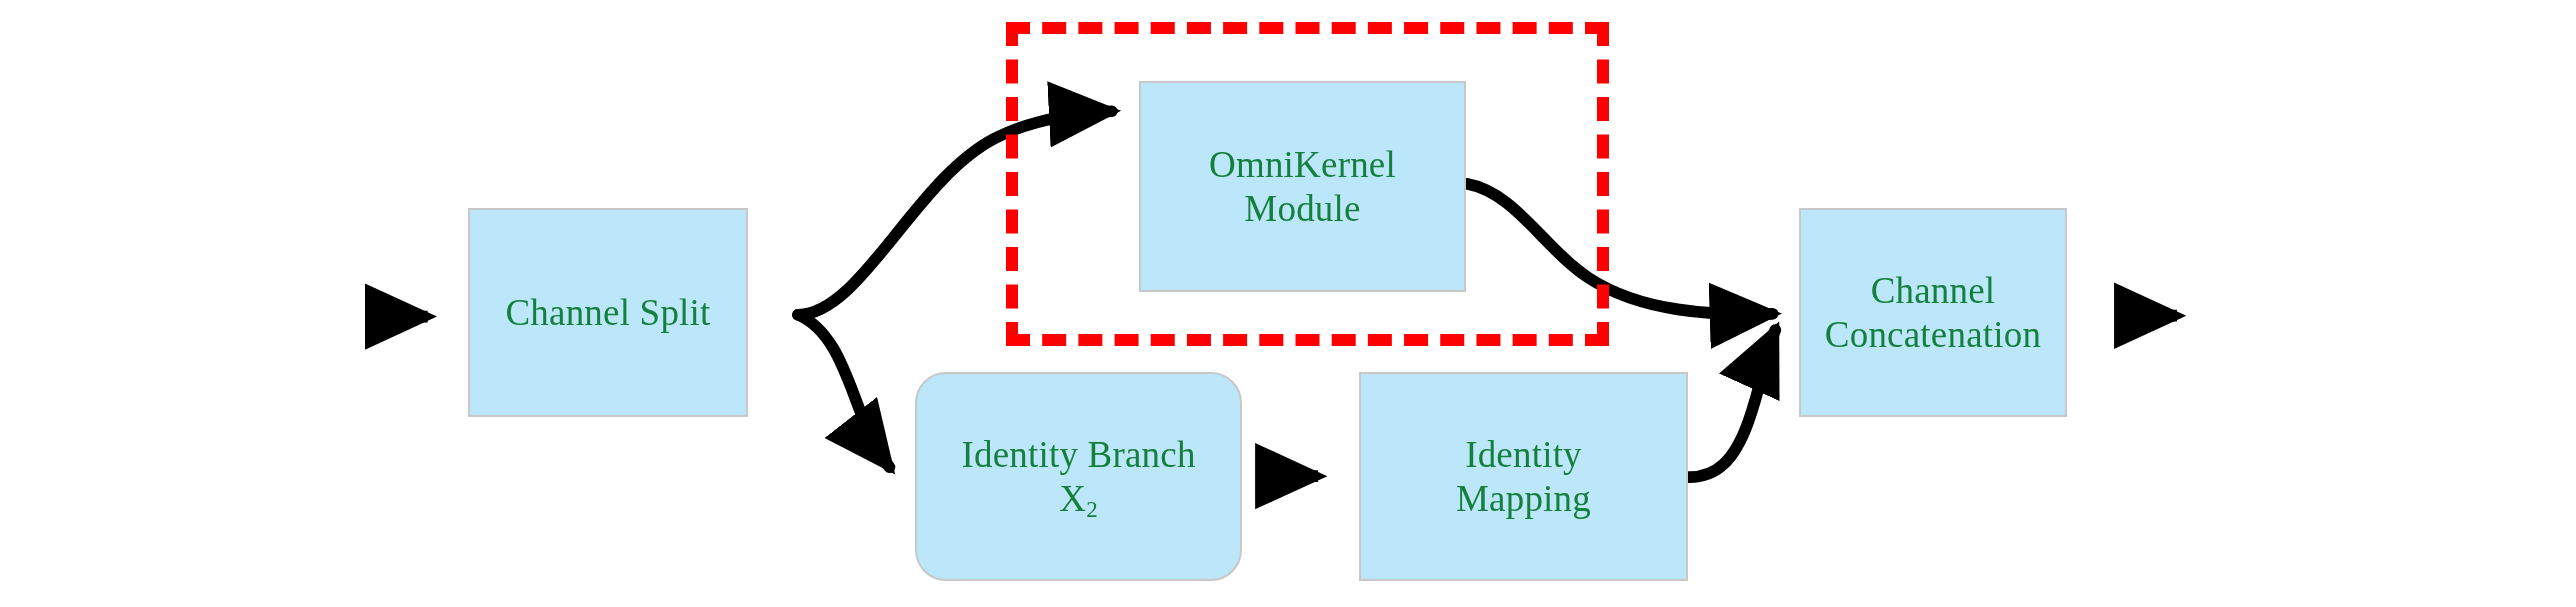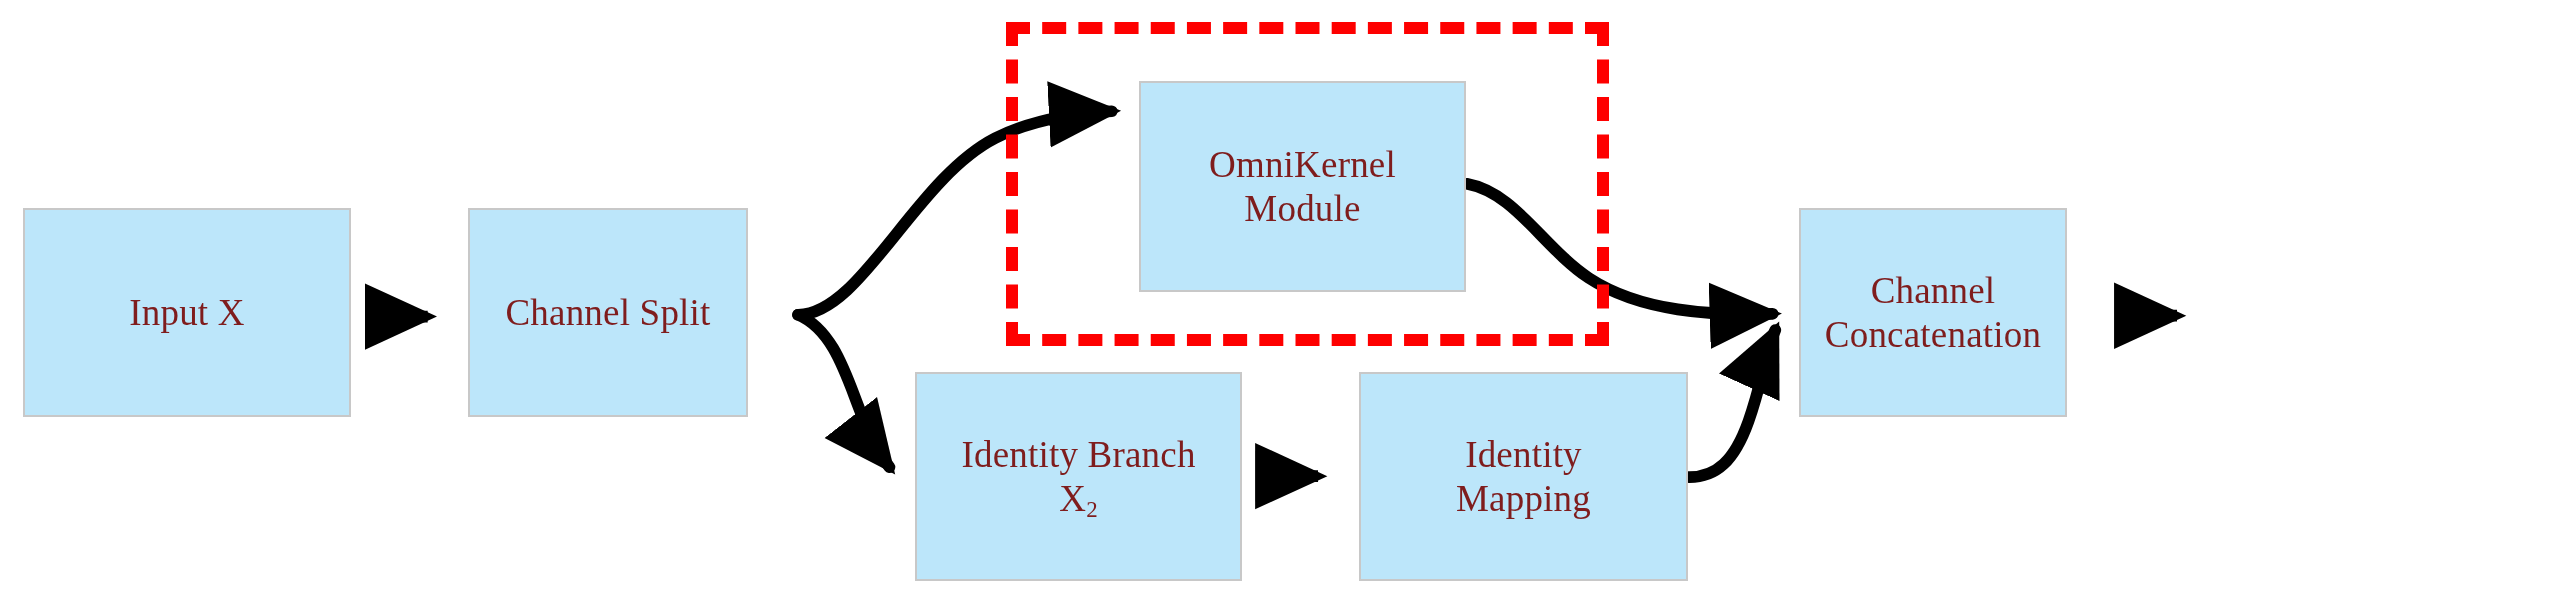--- a/index.html
+++ b/index.html
@@ -17,21 +17,21 @@
   }
   .node {
     position: absolute;
     box-sizing: border-box;
     background: #bce6fa;
     border: 2.7px solid #c8c8c8;
     display: flex;
     align-items: center;
     justify-content: center;
     text-align: center;
-    color: #7f1d1d;
+    color: #15803d;
     font-size: 37px;
     line-height: 1.18;
     letter-spacing: 0.2px;
   }
   .node .label { display: block; }
   .node sub {
     font-size: 0.62em;
     vertical-align: baseline;
     position: relative;
     top: 0.3em;
@@ -87,33 +87,30 @@
       <path d="M 1880,532 C 1915,534 1935,512 1950,470 C 1965,428 1970,390 1980,368" fill="none" stroke="#000000" stroke-width="13" stroke-linecap="round" marker-end="url(#arrowhead)"></path>
     </g>
 
     <g>
       <line x1="2375" y1="352" x2="2428" y2="352" stroke="#000000" stroke-width="13" marker-end="url(#arrowhead)"></line>
     </g>
   </svg>
 
   <div class="highlight-box" style="left: 1006px; top: 22.4px; width: 603px; height: 324px; border-color: rgb(254, 0, 0);"></div>
 
-  <div class="node" style="left: 23px; top: 208px; width: 328px; height: 209px; background: rgb(188, 230, 250); border-color: rgb(200, 200, 200);">
-    <span class="label">Input X</span>
-  </div>
 
   <div class="node" style="left: 468px; top: 208px; width: 280px; height: 209px; background: rgb(188, 230, 250); border-color: rgb(200, 200, 200);">
     <span class="label">Channel Split</span>
   </div>
 
   <div class="node" style="left: 1139px; top: 81px; width: 327px; height: 211px; background: rgb(188, 230, 250); border-color: rgb(200, 200, 200);">
     <span class="label">OmniKernel<br>Module</span>
   </div>
 
-  <div class="node" style="left: 915px; top: 372px; width: 327px; height: 209px; background: rgb(188, 230, 250); border-color: rgb(200, 200, 200);">
+  <div class="node" style="left: 915px; top: 372px; width: 327px; height: 209px; background: rgb(188, 230, 250); border-color: rgb(200, 200, 200); border-radius: 31px;">
     <span class="label">Identity Branch<br>X<sub>2</sub></span>
   </div>
 
   <div class="node" style="left: 1799px; top: 208px; width: 268px; height: 209px; background: rgb(188, 230, 250); border-color: rgb(200, 200, 200);">
     <span class="label">Channel<br>Concatenation</span>
   </div>
 
   <div class="node" style="left: 1359px; top: 372px; width: 329px; height: 209px; background: rgb(188, 230, 250); border-color: rgb(200, 200, 200);">
     <span class="label">Identity<br>Mapping</span>
   </div>

